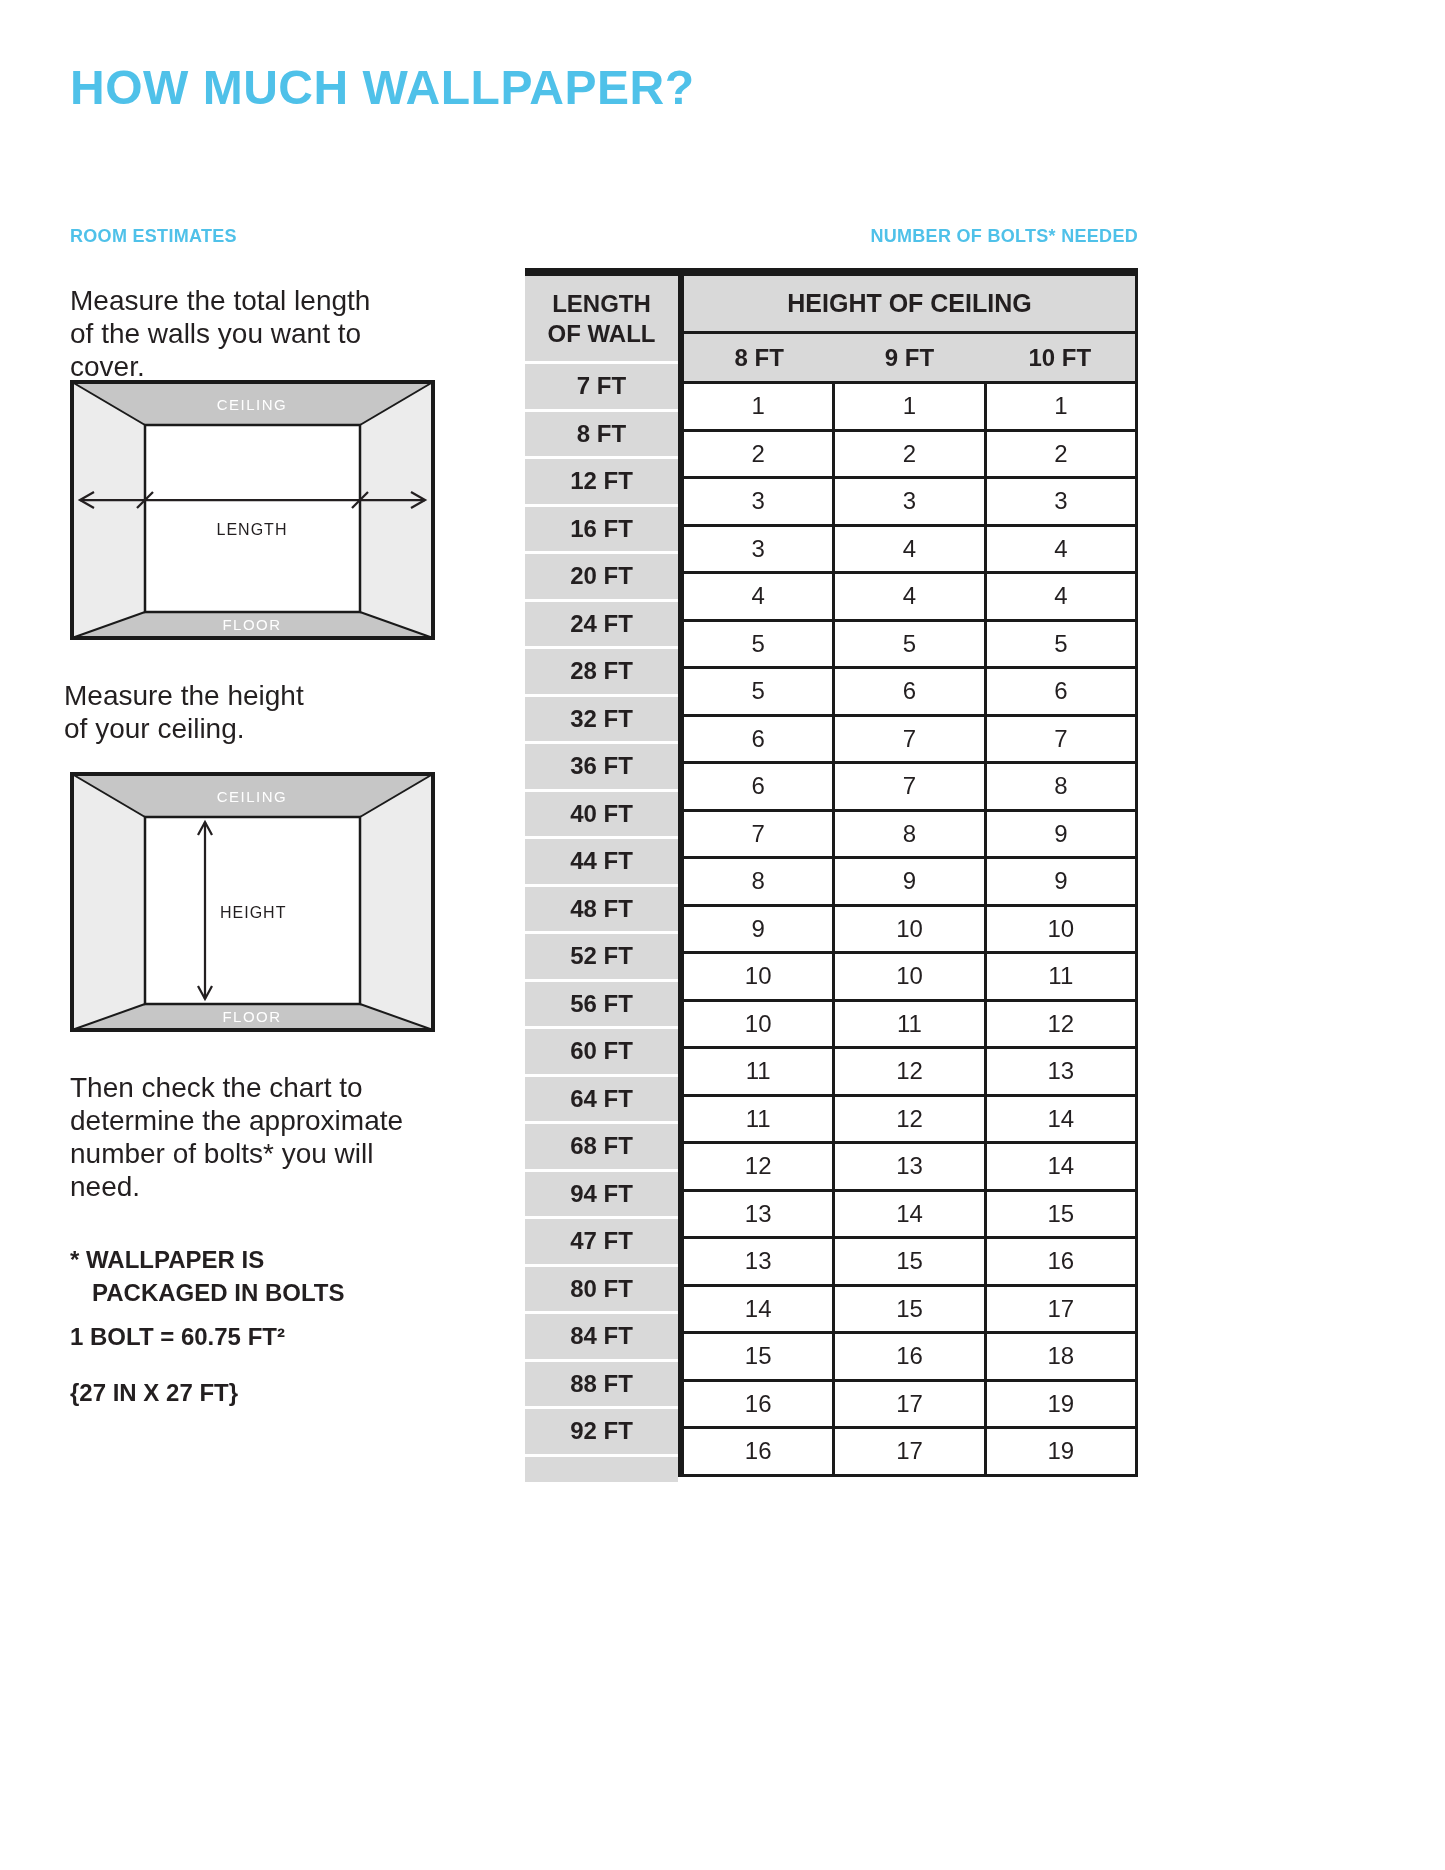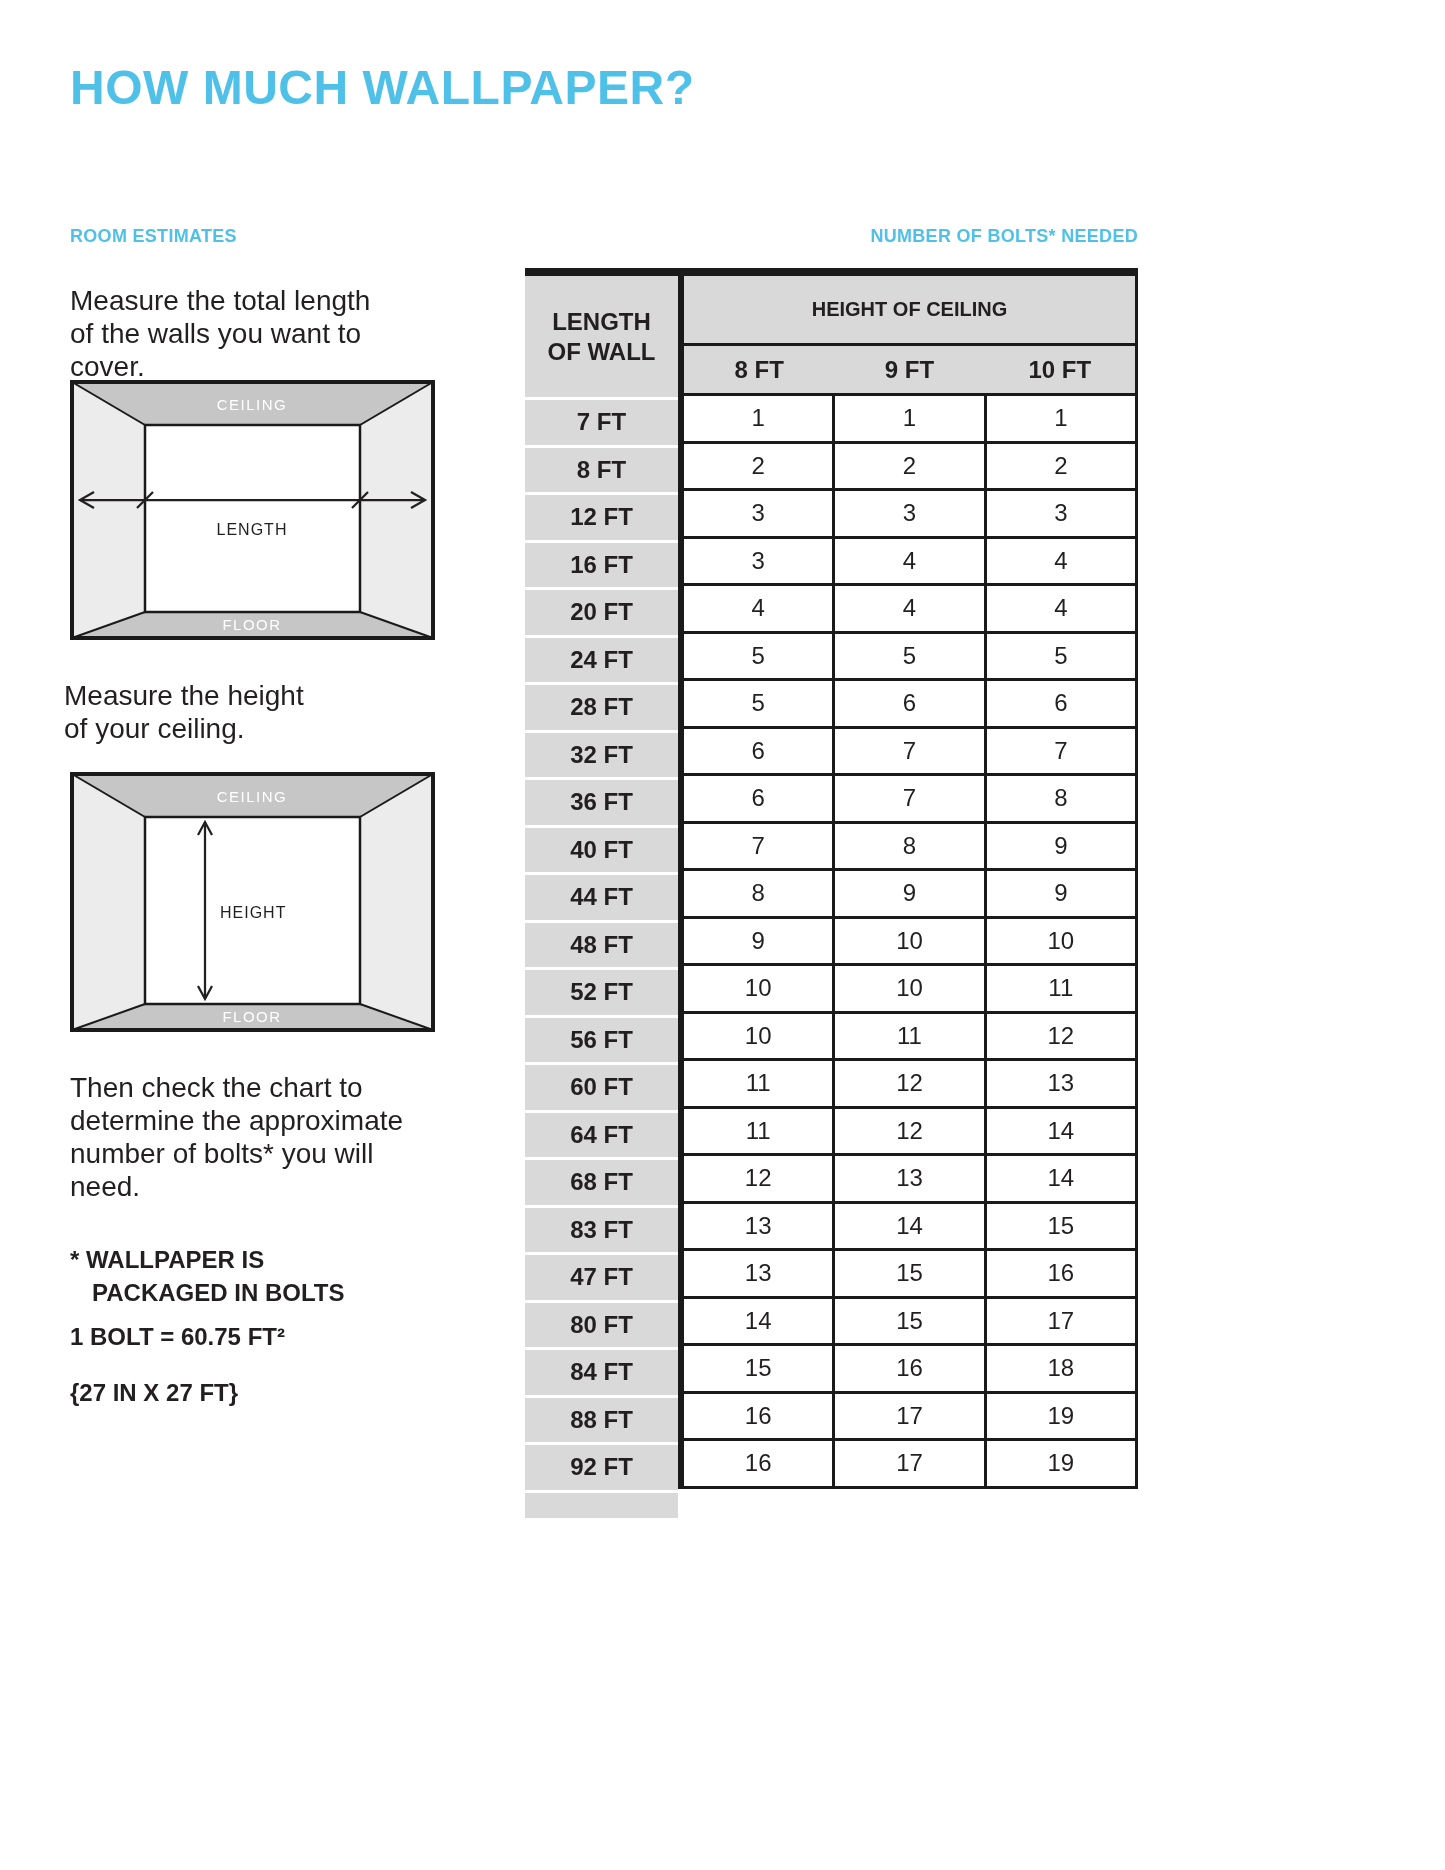--- a/index.html
+++ b/index.html
@@ -28,28 +28,28 @@
   .footnote{position:absolute;left:70px;top:1243px;font-size:24px;font-weight:bold;line-height:33px;}
   .footnote .indent{margin-left:22px;}
   .bolt-facts{position:absolute;left:70px;top:1320px;font-size:24px;font-weight:bold;line-height:33px;}
   .bolt-facts div + div{margin-top:23px;}
 
   
   .bolts-table{position:absolute;left:525px;top:268px;width:613px;}
   .t-topbar{height:8px;background:var(--line);}
   .t-main{display:flex;align-items:flex-start;}
   .t-left{width:153px;background:var(--table-gray);}
-  .left-header{height:124px;display:flex;align-items:center;justify-content:center;text-align:center;
+  .left-header{height:88px;display:flex;align-items:center;justify-content:center;text-align:center;
     font-size:24px;font-weight:bold;line-height:30px;padding:16px 14px;border-bottom:3px solid #fff;}
   .left-cell{height:47.5px;display:flex;align-items:center;justify-content:center;
     font-size:24px;font-weight:bold;border-bottom:3px solid #fff;}
   .left-footer{height:25px;}
   .t-right{flex:1;border-left:6px solid var(--line);border-right:3px solid var(--line);}
-  .group-header{height:70px;background:var(--table-gray);display:flex;align-items:center;justify-content:center;
-    font-size:20px;font-weight:bold;border-bottom:3px solid var(--line);}
+  .group-header{height:58px;background:var(--table-gray);display:flex;align-items:center;justify-content:center;
+    font-size:25px;font-weight:bold;border-bottom:3px solid var(--line);}
   .sub-headers{height:50px;background:var(--table-gray);display:flex;border-bottom:3px solid var(--line);}
   .sub-header{flex:1;display:flex;align-items:center;justify-content:center;font-size:24px;font-weight:bold;}
   .data-row{display:flex;height:47.5px;background:#fff;border-bottom:3px solid var(--line);}
   .data-cell{flex:1;display:flex;align-items:center;justify-content:center;font-size:24px;}
   .data-cell + .data-cell{border-left:3px solid var(--line);}
 
   
   svg text{font-family:"Liberation Sans","DejaVu Sans",sans-serif;}
   .room-band{fill:var(--band-gray);}
   .room-wall{fill:var(--wall-gray);}
@@ -146,21 +146,21 @@
             <div class="left-cell">32 FT</div>
             <div class="left-cell">36 FT</div>
             <div class="left-cell">40 FT</div>
             <div class="left-cell">44 FT</div>
             <div class="left-cell">48 FT</div>
             <div class="left-cell">52 FT</div>
             <div class="left-cell">56 FT</div>
             <div class="left-cell">60 FT</div>
             <div class="left-cell">64 FT</div>
             <div class="left-cell">68 FT</div>
-            <div class="left-cell">83 FT</div>
+            <div class="left-cell">94 FT</div>
             <div class="left-cell">47 FT</div>
             <div class="left-cell">80 FT</div>
             <div class="left-cell">84 FT</div>
             <div class="left-cell">88 FT</div>
             <div class="left-cell">92 FT</div>
           </div>
         <div class="left-footer"></div>
       </div>
       <div class="t-right">
         <div class="group-header">HEIGHT OF CEILING</div>

